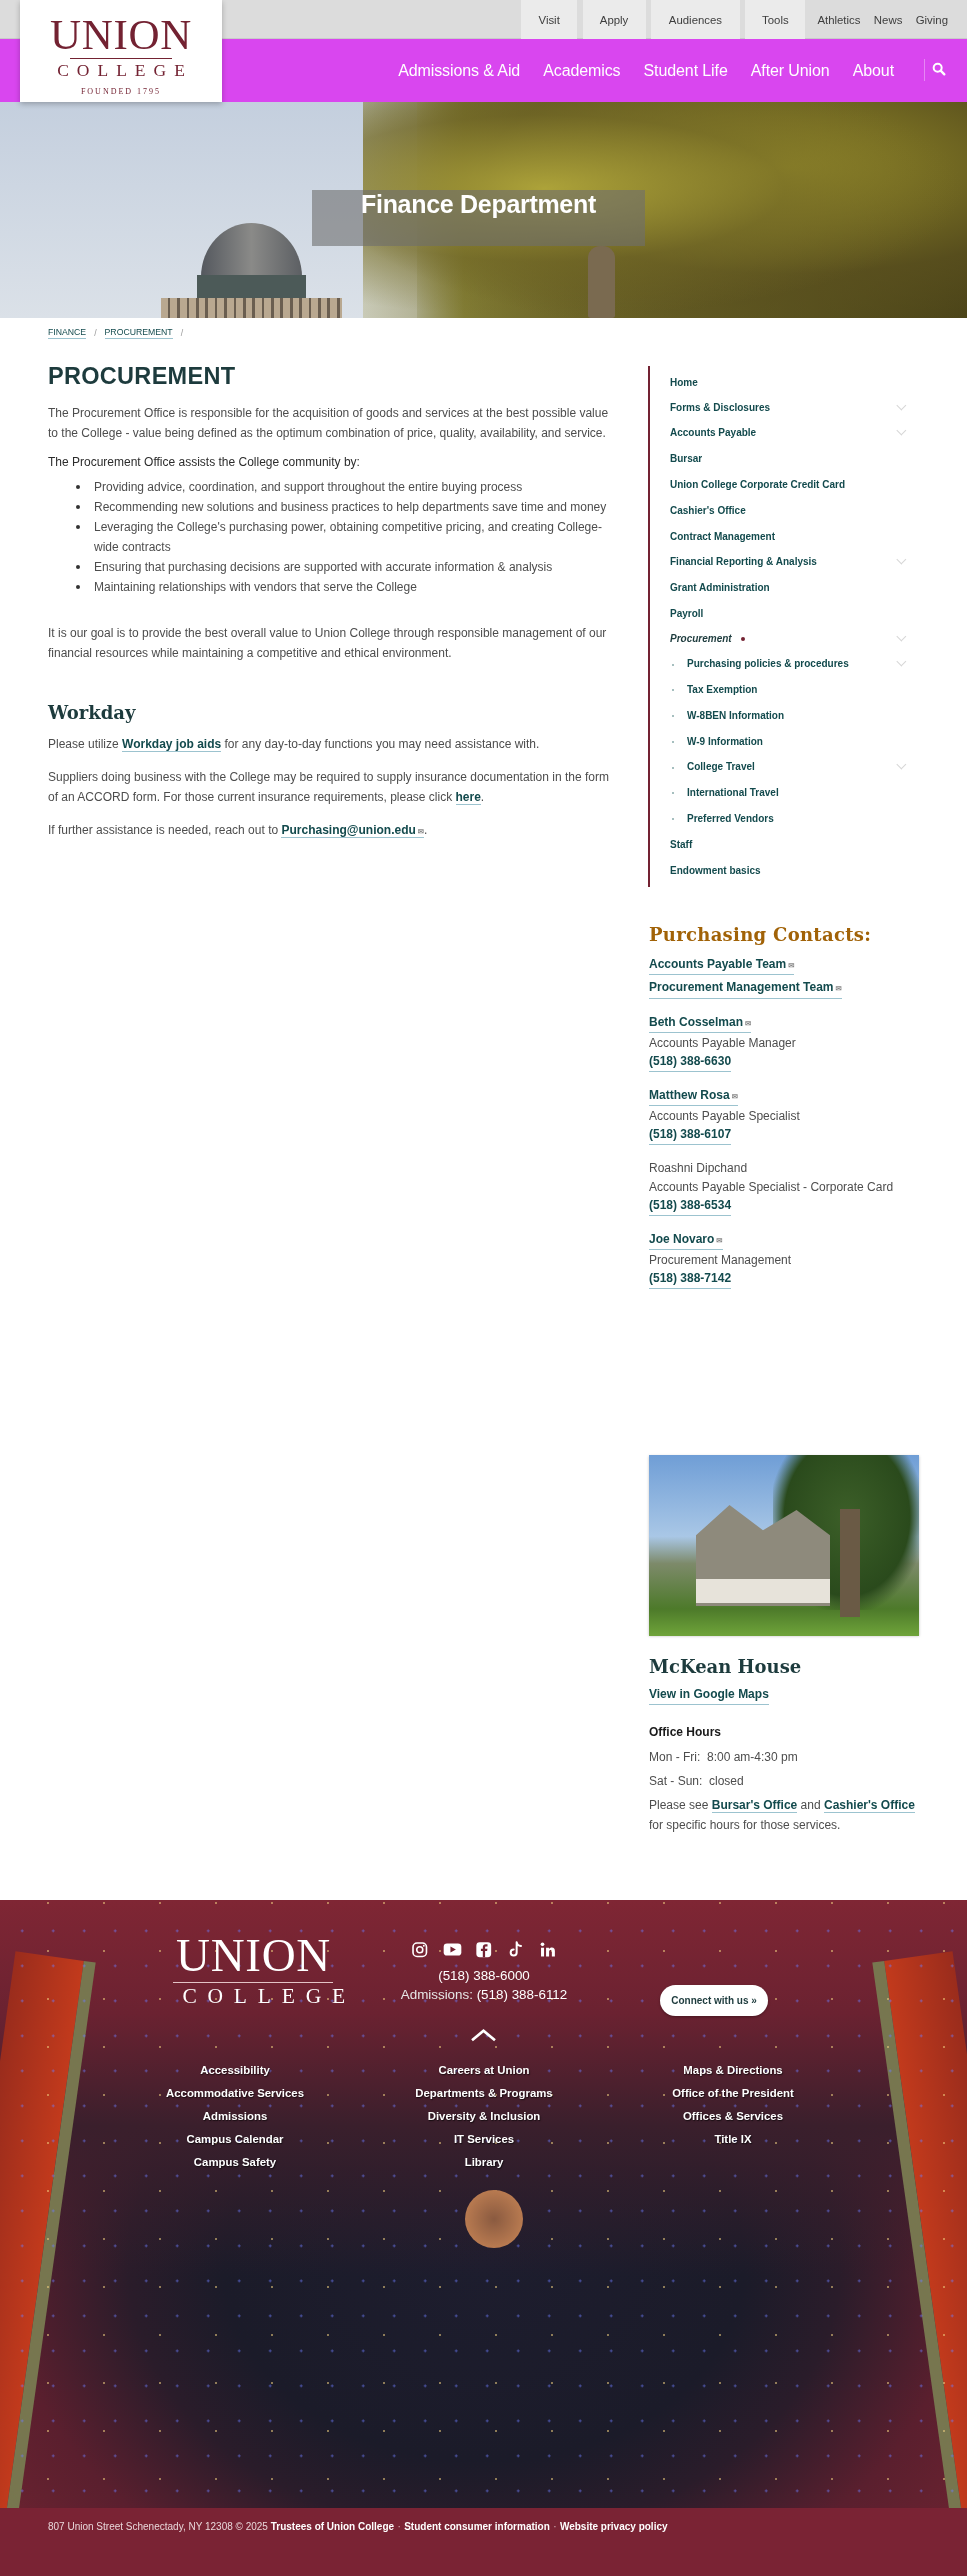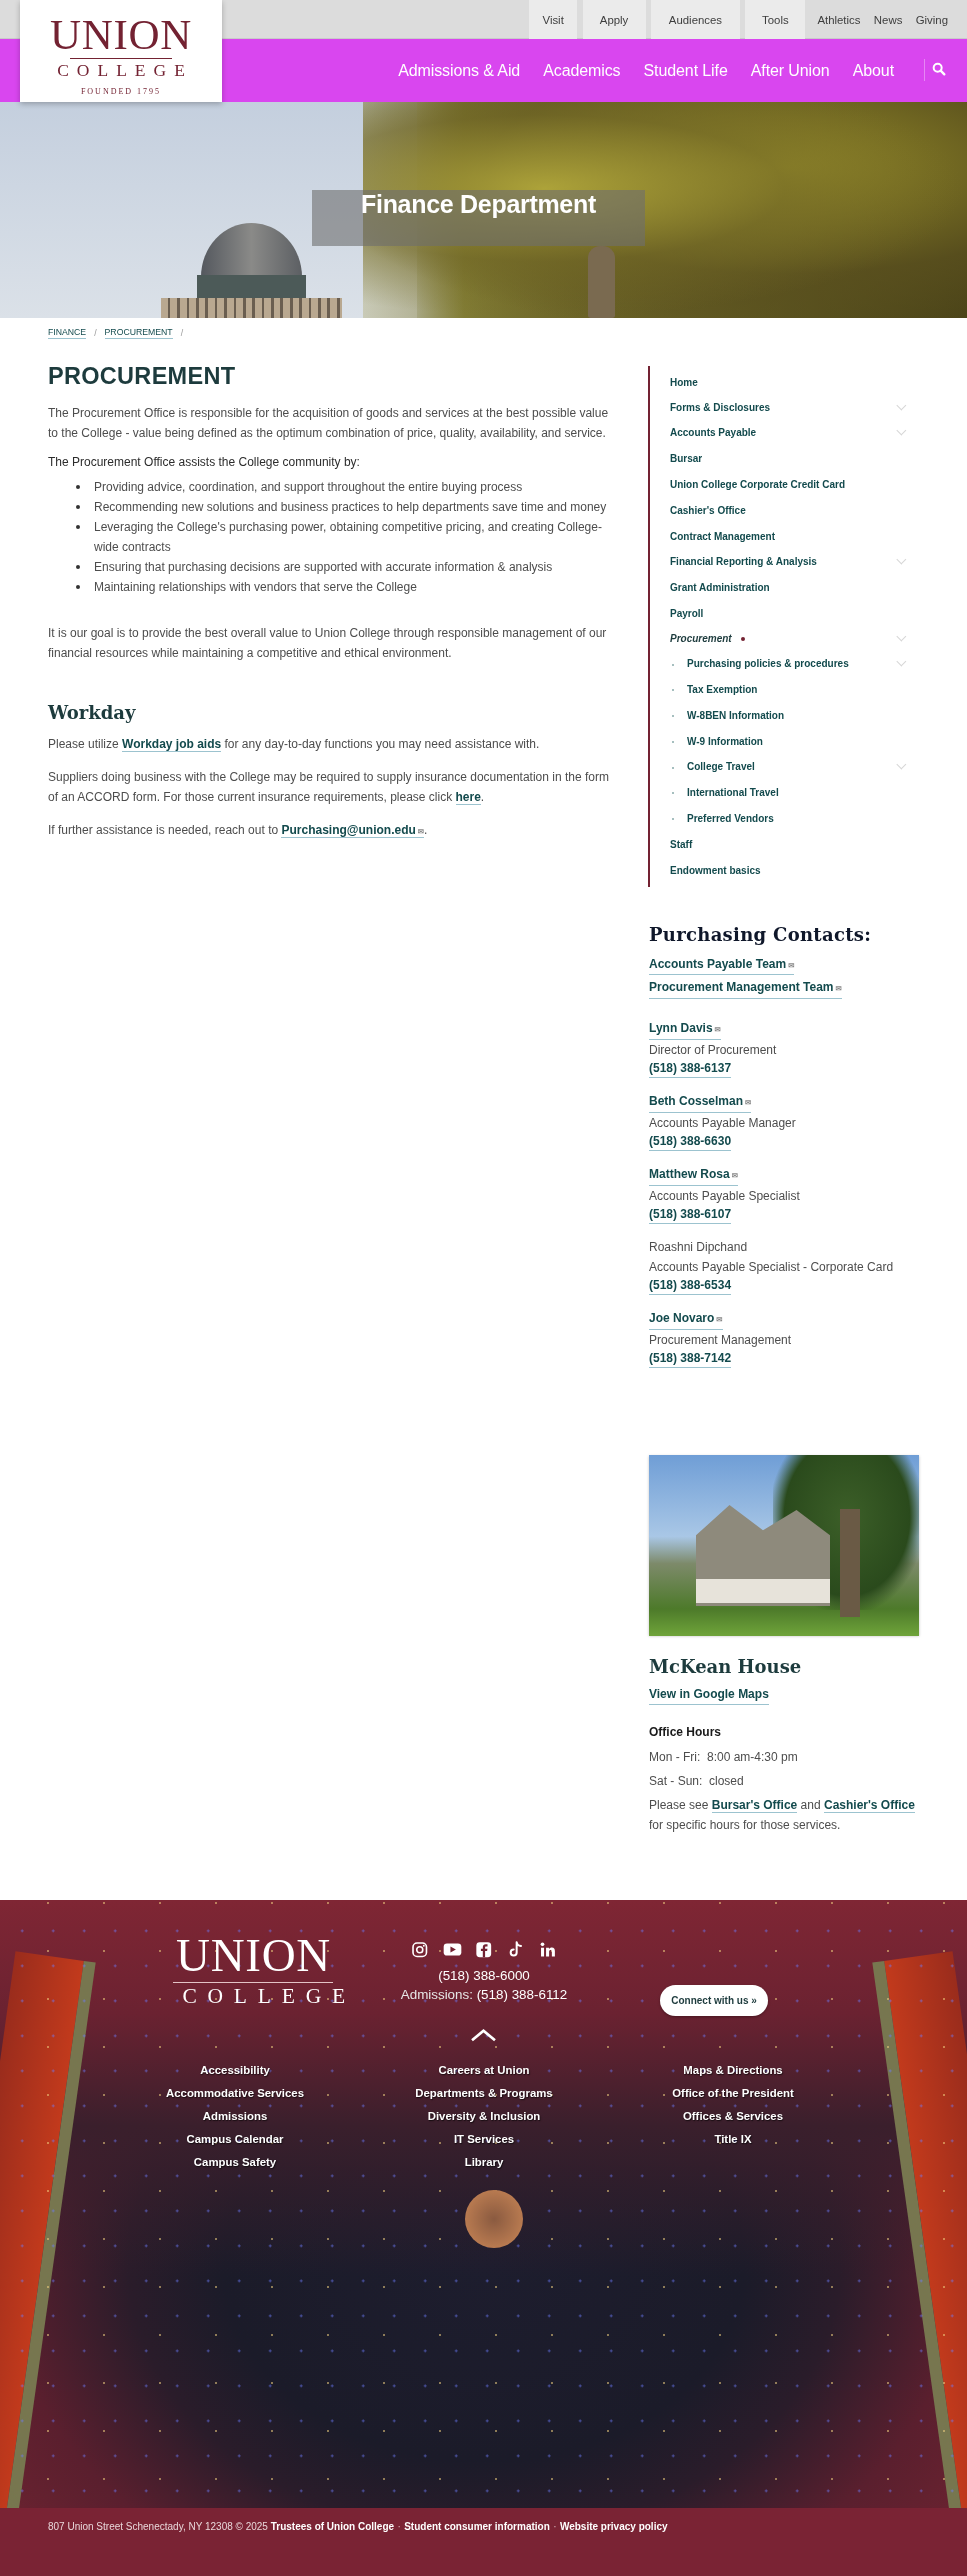--- a/index.html
+++ b/index.html
@@ -63,21 +63,21 @@
   .sidenav { position: absolute; top: 366px; left: 648px; width: 265px; border-left: 2.7px solid #732232; padding: 4px 0 4px 0; }
   .snav-item { position: relative; display: flex; align-items: center; font-size: 10px; font-weight: bold; color: #134a4d; padding-left: 20px; height: 25px; }
   .snav-item.tall { height: 26px; }
   .snav-item.current { font-style: italic; color: #1d3b3d; }
   .snav-item .cur-dot { display: inline-block; width: 4px; height: 4px; border-radius: 50%; background: #732232; margin-left: 9.4px; }
   .snav-item.sub { padding-left: 37px; }
   .snav-item.sub::before { content: ""; position: absolute; left: 22px; top: 50%; width: 2px; height: 2px; background: #8aa; border-radius: 50%; }
   .chev { position: absolute; right: 8px; top: 50%; width: 6.7px; height: 6.7px; margin-top: -5.4px; border-right: 1.3px solid #d6d6d6; border-bottom: 1.3px solid #d6d6d6; transform: rotate(45deg); }
 
   .contacts { position: absolute; top: 924px; left: 649px; width: 269px; }
-  .contacts-title { font-family: "DejaVu Serif", serif; font-size: 18px; font-weight: bold; color: #0f172a; letter-spacing: 0.3px; }
+  .contacts-title { font-family: "DejaVu Serif", serif; font-size: 18px; font-weight: bold; color: #a16207; letter-spacing: 0.3px; }
   .team-link { display: inline-block; font-size: 12px; font-weight: bold; color: #134a4d; border-bottom: 1.3px solid #9cc3cf; line-height: 17.5px; margin-top: 4px; }
   .contact { margin-top: 15px; }
   .c-name { display: inline-block; font-size: 12px; font-weight: bold; color: #134a4d; border-bottom: 1.3px solid #9cc3cf; line-height: 17.5px; }
   .c-name.plain { font-weight: normal; color: #4d4d4d; border-bottom: none; }
   .c-role { font-size: 12px; color: #4d4d4d; line-height: 20px; }
   .c-phone { display: inline-block; font-size: 12px; font-weight: bold; color: #134a4d; border-bottom: 1.3px solid #9cc3cf; line-height: 17.5px; }
 
   .location { position: absolute; top: 1455px; left: 649px; width: 270px; }
   .loc-photo { width: 270px; height: 181px; position: relative; overflow: hidden; box-shadow: 0 1.3px 2.7px rgba(0,0,0,0.25);
     background: linear-gradient(180deg, #6f9ed6 0%, #a9c7e6 45%, #7d8a6a 60%, #4d7a2a 85%, #6fa43a 100%); }
@@ -118,21 +118,21 @@
   .f-link { display: block; color: #fff; font-size: 11.4px; font-weight: bold; line-height: 23px; text-shadow: 0.7px 1.3px 1.3px rgba(0,0,0,0.7); }
   .bottom-bar { position: absolute; top: 2508px; left: 0; width: 968px; height: 68px; background: #7a2334; color: #e8d6d9; font-size: 10px; padding: 13.4px 48px; }
   .bottom-bar .b-link { color: #fff; font-weight: bold; }
   .bottom-bar .dot { margin: 0 3.4px; color: #d8b8bd; }
 </style>
 </head>
 <body>
 
 <div class="utility-bar">
   <div class="util-tabs">
-    <a class="util-tab" style="width:48px">Visit</a>
+    <a class="util-tab" style="width:56px">Visit</a>
     <a class="util-tab" style="width:63px">Apply</a>
     <a class="util-tab" style="width:89px">Audiences</a>
     <a class="util-tab" style="width:60px">Tools</a>
     <a class="util-tab plain" style="margin-left:5.4px">Athletics</a>
     <a class="util-tab plain">News</a>
     <a class="util-tab plain" style="padding-right:20px">Giving</a>
   </div>
 </div>
 
 <div class="main-nav">
@@ -275,25 +275,20 @@
     </a>
 </nav>
 
 <section class="contacts">
   <h2 class="contacts-title">Purchasing Contacts:</h2>
   <div style="margin-top:6.7px">
     <a class="team-link"><span>Accounts Payable Team</span><span class="mail-glyph">✉</span></a><br>
     <a class="team-link"><span>Procurement Management Team</span><span class="mail-glyph">✉</span></a>
   </div>
 
-  <div class="contact" style="margin-top:21.5px">
-    <a class="c-name"><span>Lynn Davis</span><span class="mail-glyph">✉</span></a>
-    <div class="c-role">Director of Procurement</div>
-    <a class="c-phone">(518) 388-6137</a>
-  </div>
   <div class="contact">
     <a class="c-name"><span>Beth Cosselman</span><span class="mail-glyph">✉</span></a>
     <div class="c-role">Accounts Payable Manager</div>
     <a class="c-phone">(518) 388-6630</a>
   </div>
   <div class="contact">
     <a class="c-name"><span>Matthew Rosa</span><span class="mail-glyph">✉</span></a>
     <div class="c-role">Accounts Payable Specialist</div>
     <a class="c-phone">(518) 388-6107</a>
   </div>

